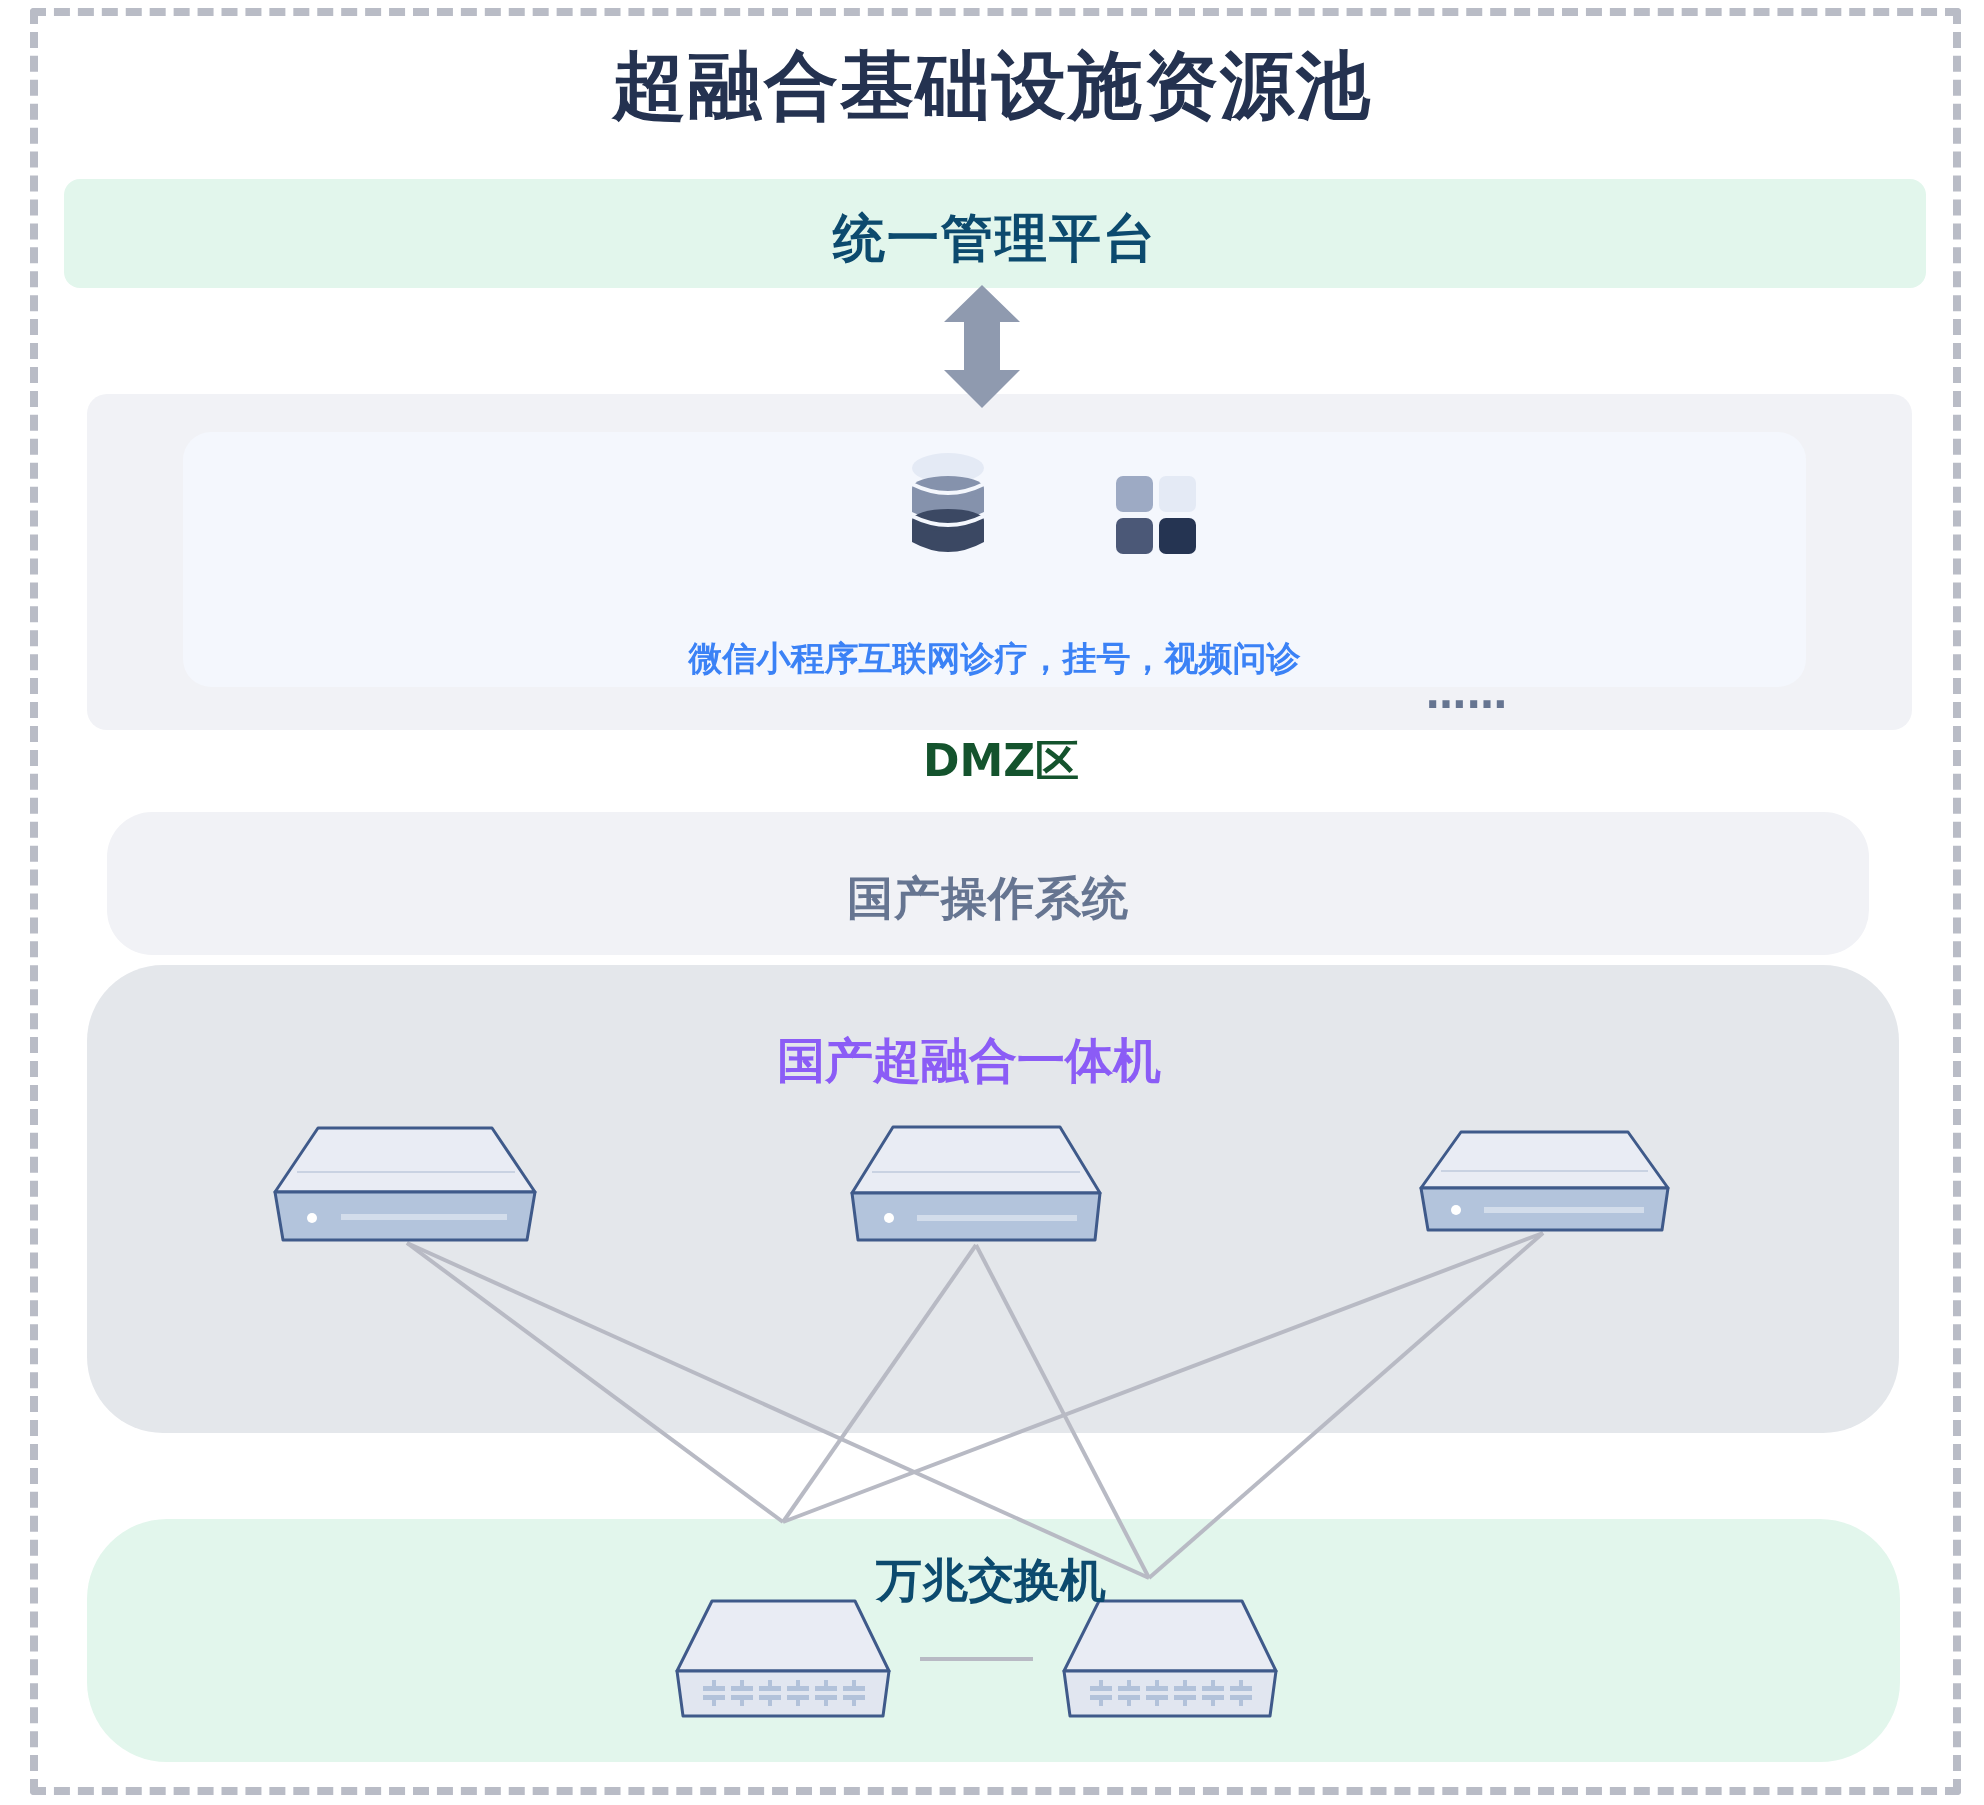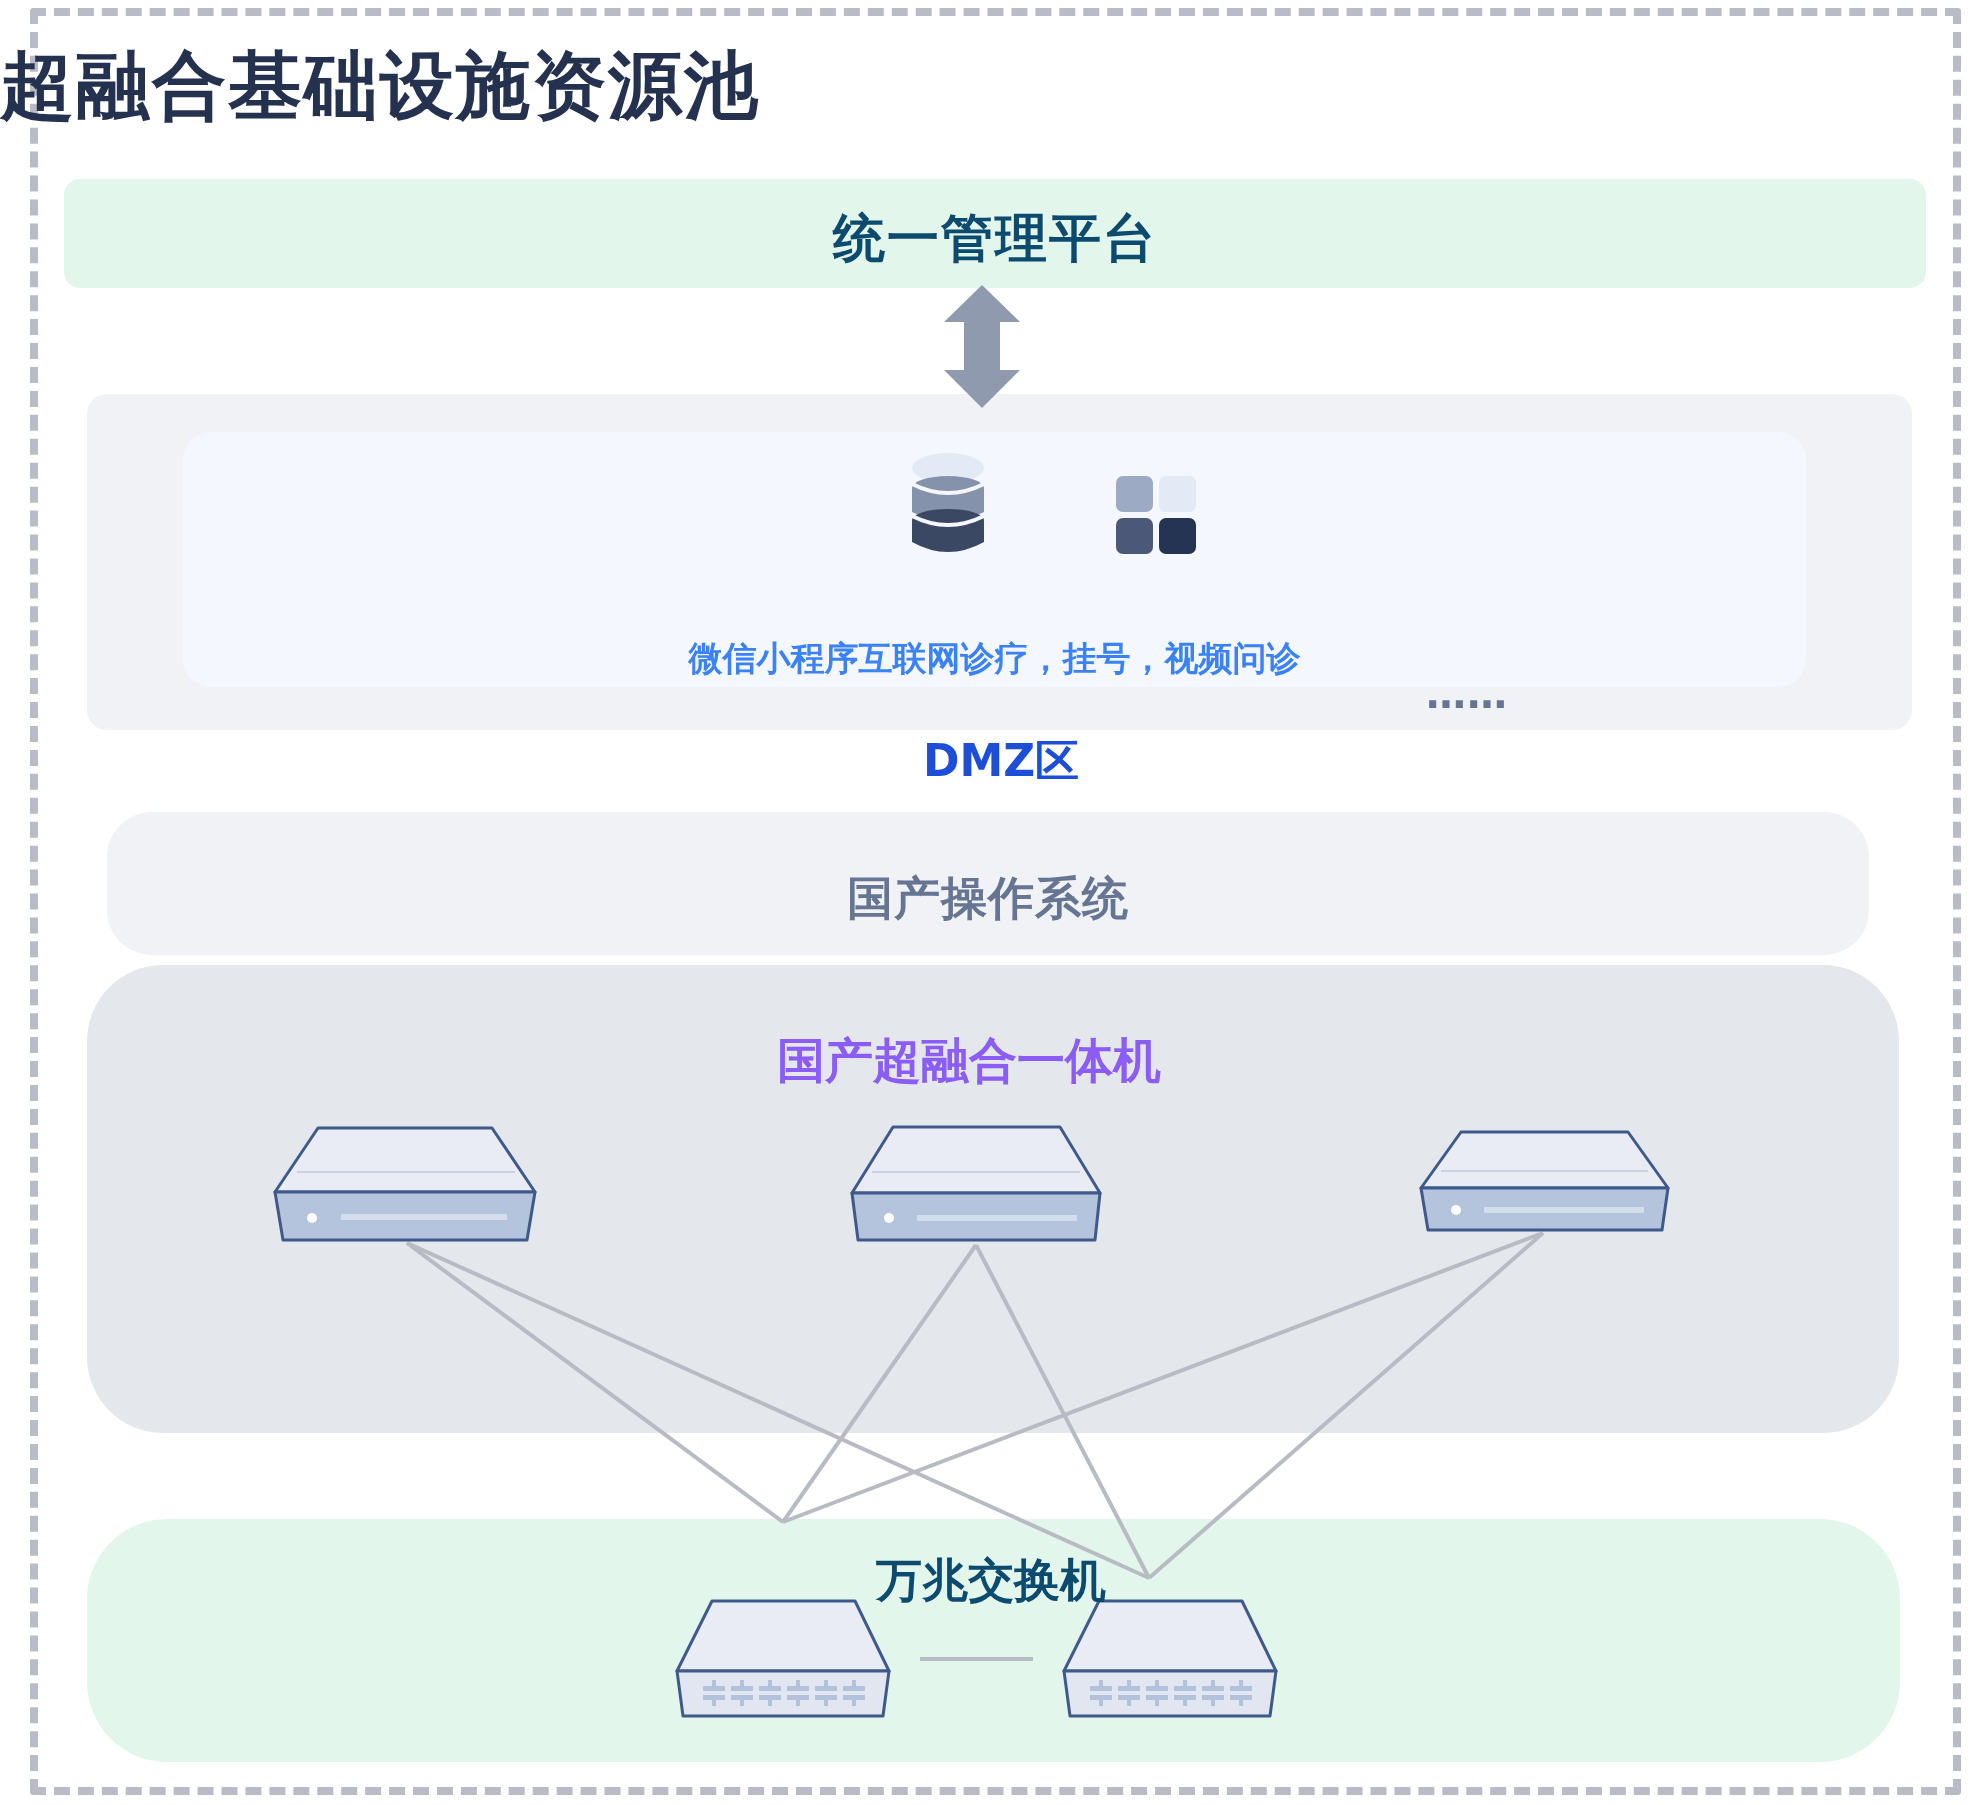--- a/index.html
+++ b/index.html
@@ -1,36 +1,36 @@
 <!DOCTYPE html>
 <html><head>
 <meta charset="utf-8">
 <style>
   html, body { margin: 0; padding: 0; background: #ffffff; }
   body { width: 1984px; height: 1805px; position: relative; overflow: hidden;
          font-family: "DejaVu Sans", "Liberation Sans", sans-serif; }
   .abs { position: absolute; }
   .frame { left: 30px; top: 8px; width: 1931px; height: 1787px;
            box-sizing: border-box; border: 8px dashed #B9BCC6; border-radius: 4px; }
-  .title { left: 0; width: 1984px; top: 40px; text-align: left;
+  .title { left: 0; width: 1984px; top: 40px; text-align: center;
            font-size: 74px; font-weight: bold; color: #243250; letter-spacing: 2px; line-height: 90px; }
   .mgmt { left: 64px; top: 179px; width: 1862px; height: 109px;
           background: #E2F6EC; border-radius: 16px; }
   .mgmt-label { left: 64px; width: 1862px; top: 208px; text-align: center;
                 font-size: 52px; font-weight: bold; color: #0c4a6e; line-height: 60px; letter-spacing: 2px; }
   .dmz-outer { left: 87px; top: 394px; width: 1825px; height: 336px;
                background: #F1F2F6; border-radius: 20px; }
   .dmz-inner { left: 183px; top: 432px; width: 1623px; height: 255px;
                background: #F4F7FD; border-radius: 28px; }
   .dmz-apps { left: 183px; width: 1623px; top: 630px; text-align: center;
               font-size: 34px; font-weight: bold; color: #3b82f6; line-height: 56px; }
   .dmz-more { left: 1426px; top: 684px; font-size: 40px; font-weight: bold;
               color: #667591; letter-spacing: 1px; line-height: 20px; }
   .dmz-label { left: 0; width: 1984px; top: 736px; text-align: center;
-               font-size: 44px; font-weight: bold; color: #1d4ed8; line-height: 50px; padding-left: 18px; box-sizing: border-box; }
+               font-size: 44px; font-weight: bold; color: #14532d; line-height: 50px; padding-left: 18px; box-sizing: border-box; }
   .os { left: 107px; top: 812px; width: 1762px; height: 143px;
         background: #F1F2F6; border-radius: 45px; }
   .os-label { left: 107px; width: 1762px; top: 870px; text-align: center;
               font-size: 46px; font-weight: bold; color: #667591; line-height: 56px; letter-spacing: 1px; }
   .hci { left: 87px; top: 965px; width: 1812px; height: 468px;
          background: #E4E7EB; border-radius: 76px; }
   .hci-label { left: 87px; width: 1812px; top: 1030px; text-align: center;
                font-size: 48px; font-weight: bold; color: #8b5cf6; line-height: 60px; padding-right: 48px; box-sizing: border-box; }
   .sw { left: 87px; top: 1519px; width: 1813px; height: 243px;
         background: #E2F6EC; border-radius: 80px; }

